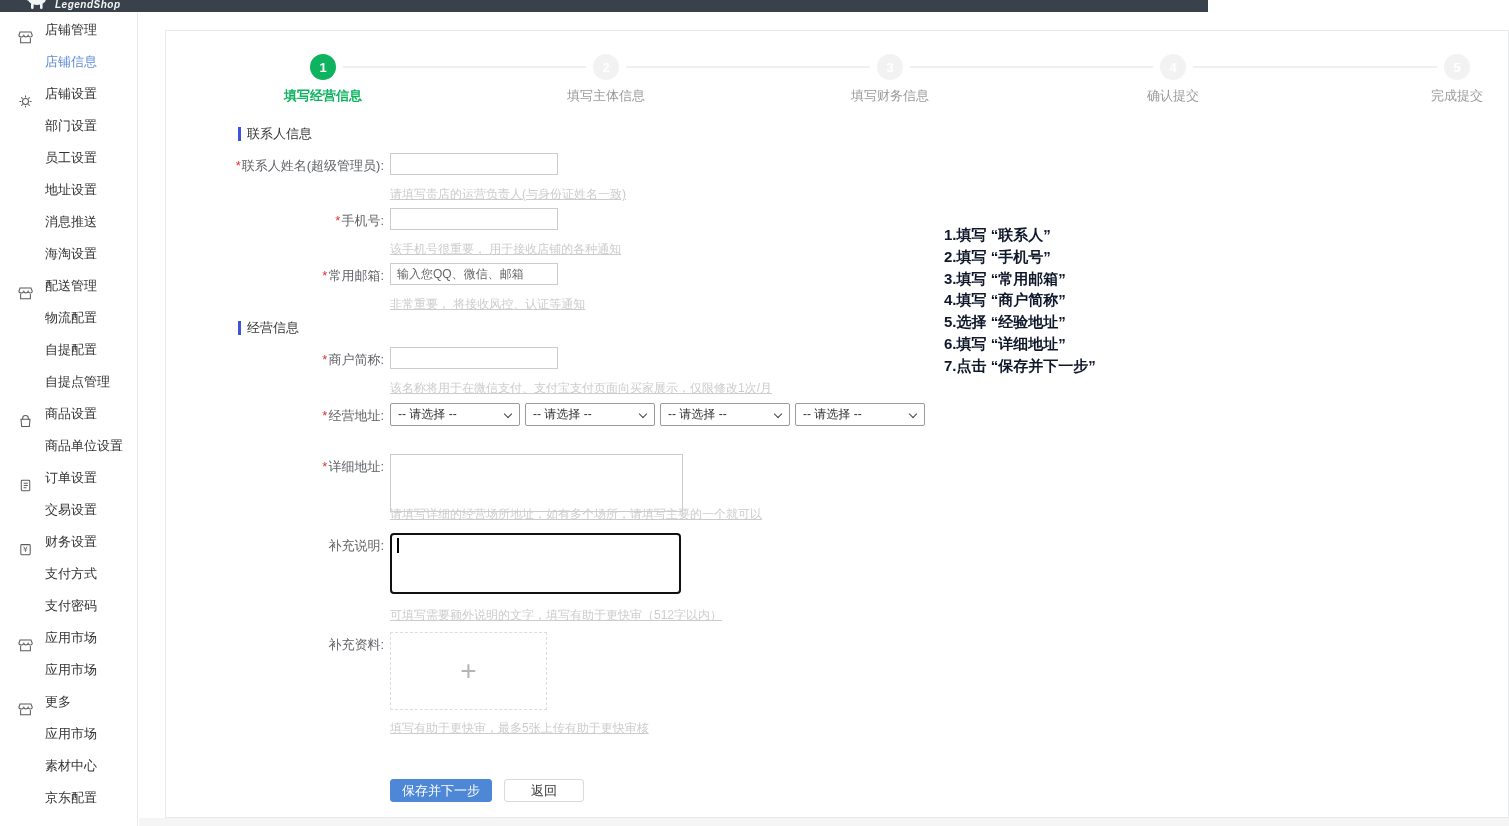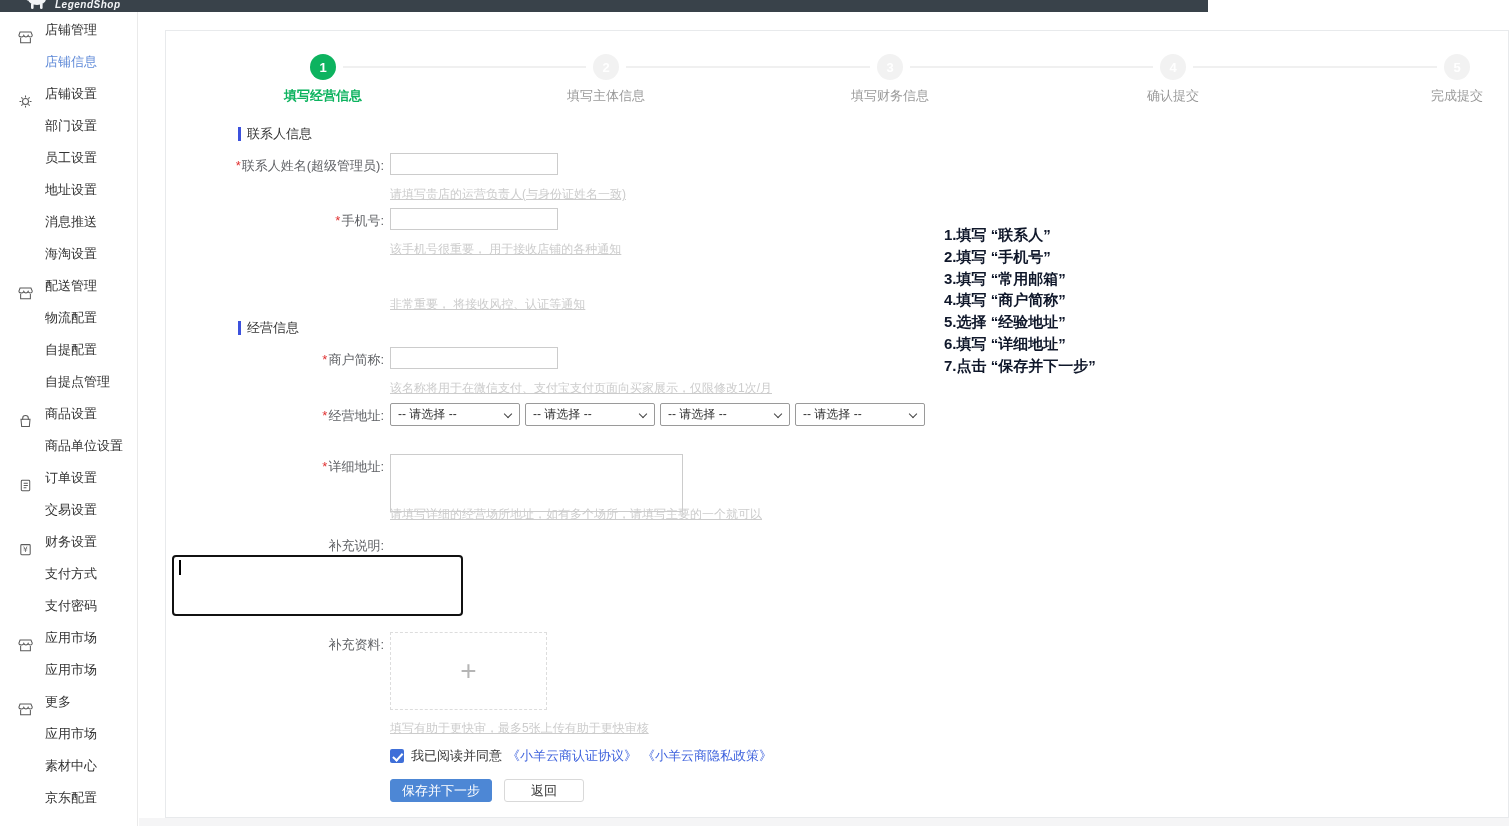--- a/index.html
+++ b/index.html
@@ -230,20 +230,26 @@
   <div class="fhint" style="top:155px;">请填写贵店的运营负责人(与身份证姓名一致)</div>
 
   <div class="frow" style="top:177px;">
     <div class="flabel"><span class="req">*</span><span>手机号:</span></div>
     <div class="ffield">
         <input class="txt" type="text" style="">
       </div>
   </div>
   <div class="fhint" style="top:210px;">该手机号很重要， 用于接收店铺的各种通知</div>
 
+  <div class="frow" style="top:232px;">
+    <div class="flabel"><span class="req">*</span><span>常用邮箱:</span></div>
+    <div class="ffield">
+        <input class="txt" type="text" placeholder="输入您QQ、微信、邮箱" style="">
+      </div>
+  </div>
   <div class="fhint" style="top:265px;">非常重要， 将接收风控、认证等通知</div>
 
   <div class="sec" style="top:290px;">经营信息</div>
 
   <div class="frow" style="top:316px;">
     <div class="flabel"><span class="req">*</span><span>商户简称:</span></div>
     <div class="ffield">
         <input class="txt" type="text" style="">
       </div>
   </div>
@@ -272,44 +278,39 @@
   </div>
 
   <div class="frow" style="top:423px;">
     <div class="flabel"><span class="req">*</span><span>详细地址:</span></div>
     <div class="ffield">
         <textarea class="ta" style=""></textarea>
       </div>
   </div>
   <div class="fhint" style="top:475px;">请填写详细的经营场所地址，如有多个场所，请填写主要的一个就可以</div>
 
-  <div class="frow" style="top:502px;flex-direction:column;">
+  <div class="frow" style="top:502px;">
     <div class="flabel"><span>补充说明:</span></div>
     <div class="ffield" style="position:relative;">
       <textarea class="ta focused" style=""></textarea>
       <span class="caret"></span>
     </div>
   </div>
+  <div class="fhint" style="top:576px;">可填写需要额外说明的文字，填写有助于更快审（512字以内）</div>
 
   <div class="frow" style="top:601px;">
     <div class="flabel"><span>补充资料:</span></div>
     <div class="ffield">
       <div class="upload">
         <span class="plus">+</span>
       </div>
     </div>
   </div>
   <div class="fhint" style="top:689px;">填写有助于更快审，最多5张上传有助于更快审核</div>
 
-  <div class="agree" style="top:716px;">
-    <span class="cb"></span>
-    <span>我已阅读并同意</span>
-    <a class="lnk">《小羊云商认证协议》</a>
-    <a class="lnk">《小羊云商隐私政策》</a>
-  </div>
 
   <div class="btnrow" style="top:748px;align-items:flex-end;">
     <button class="btn-primary">保存并下一步</button>
     <button class="btn-default">返回</button>
   </div>
 
 </div>
 
 <div class="bottom-strip"></div>
 

